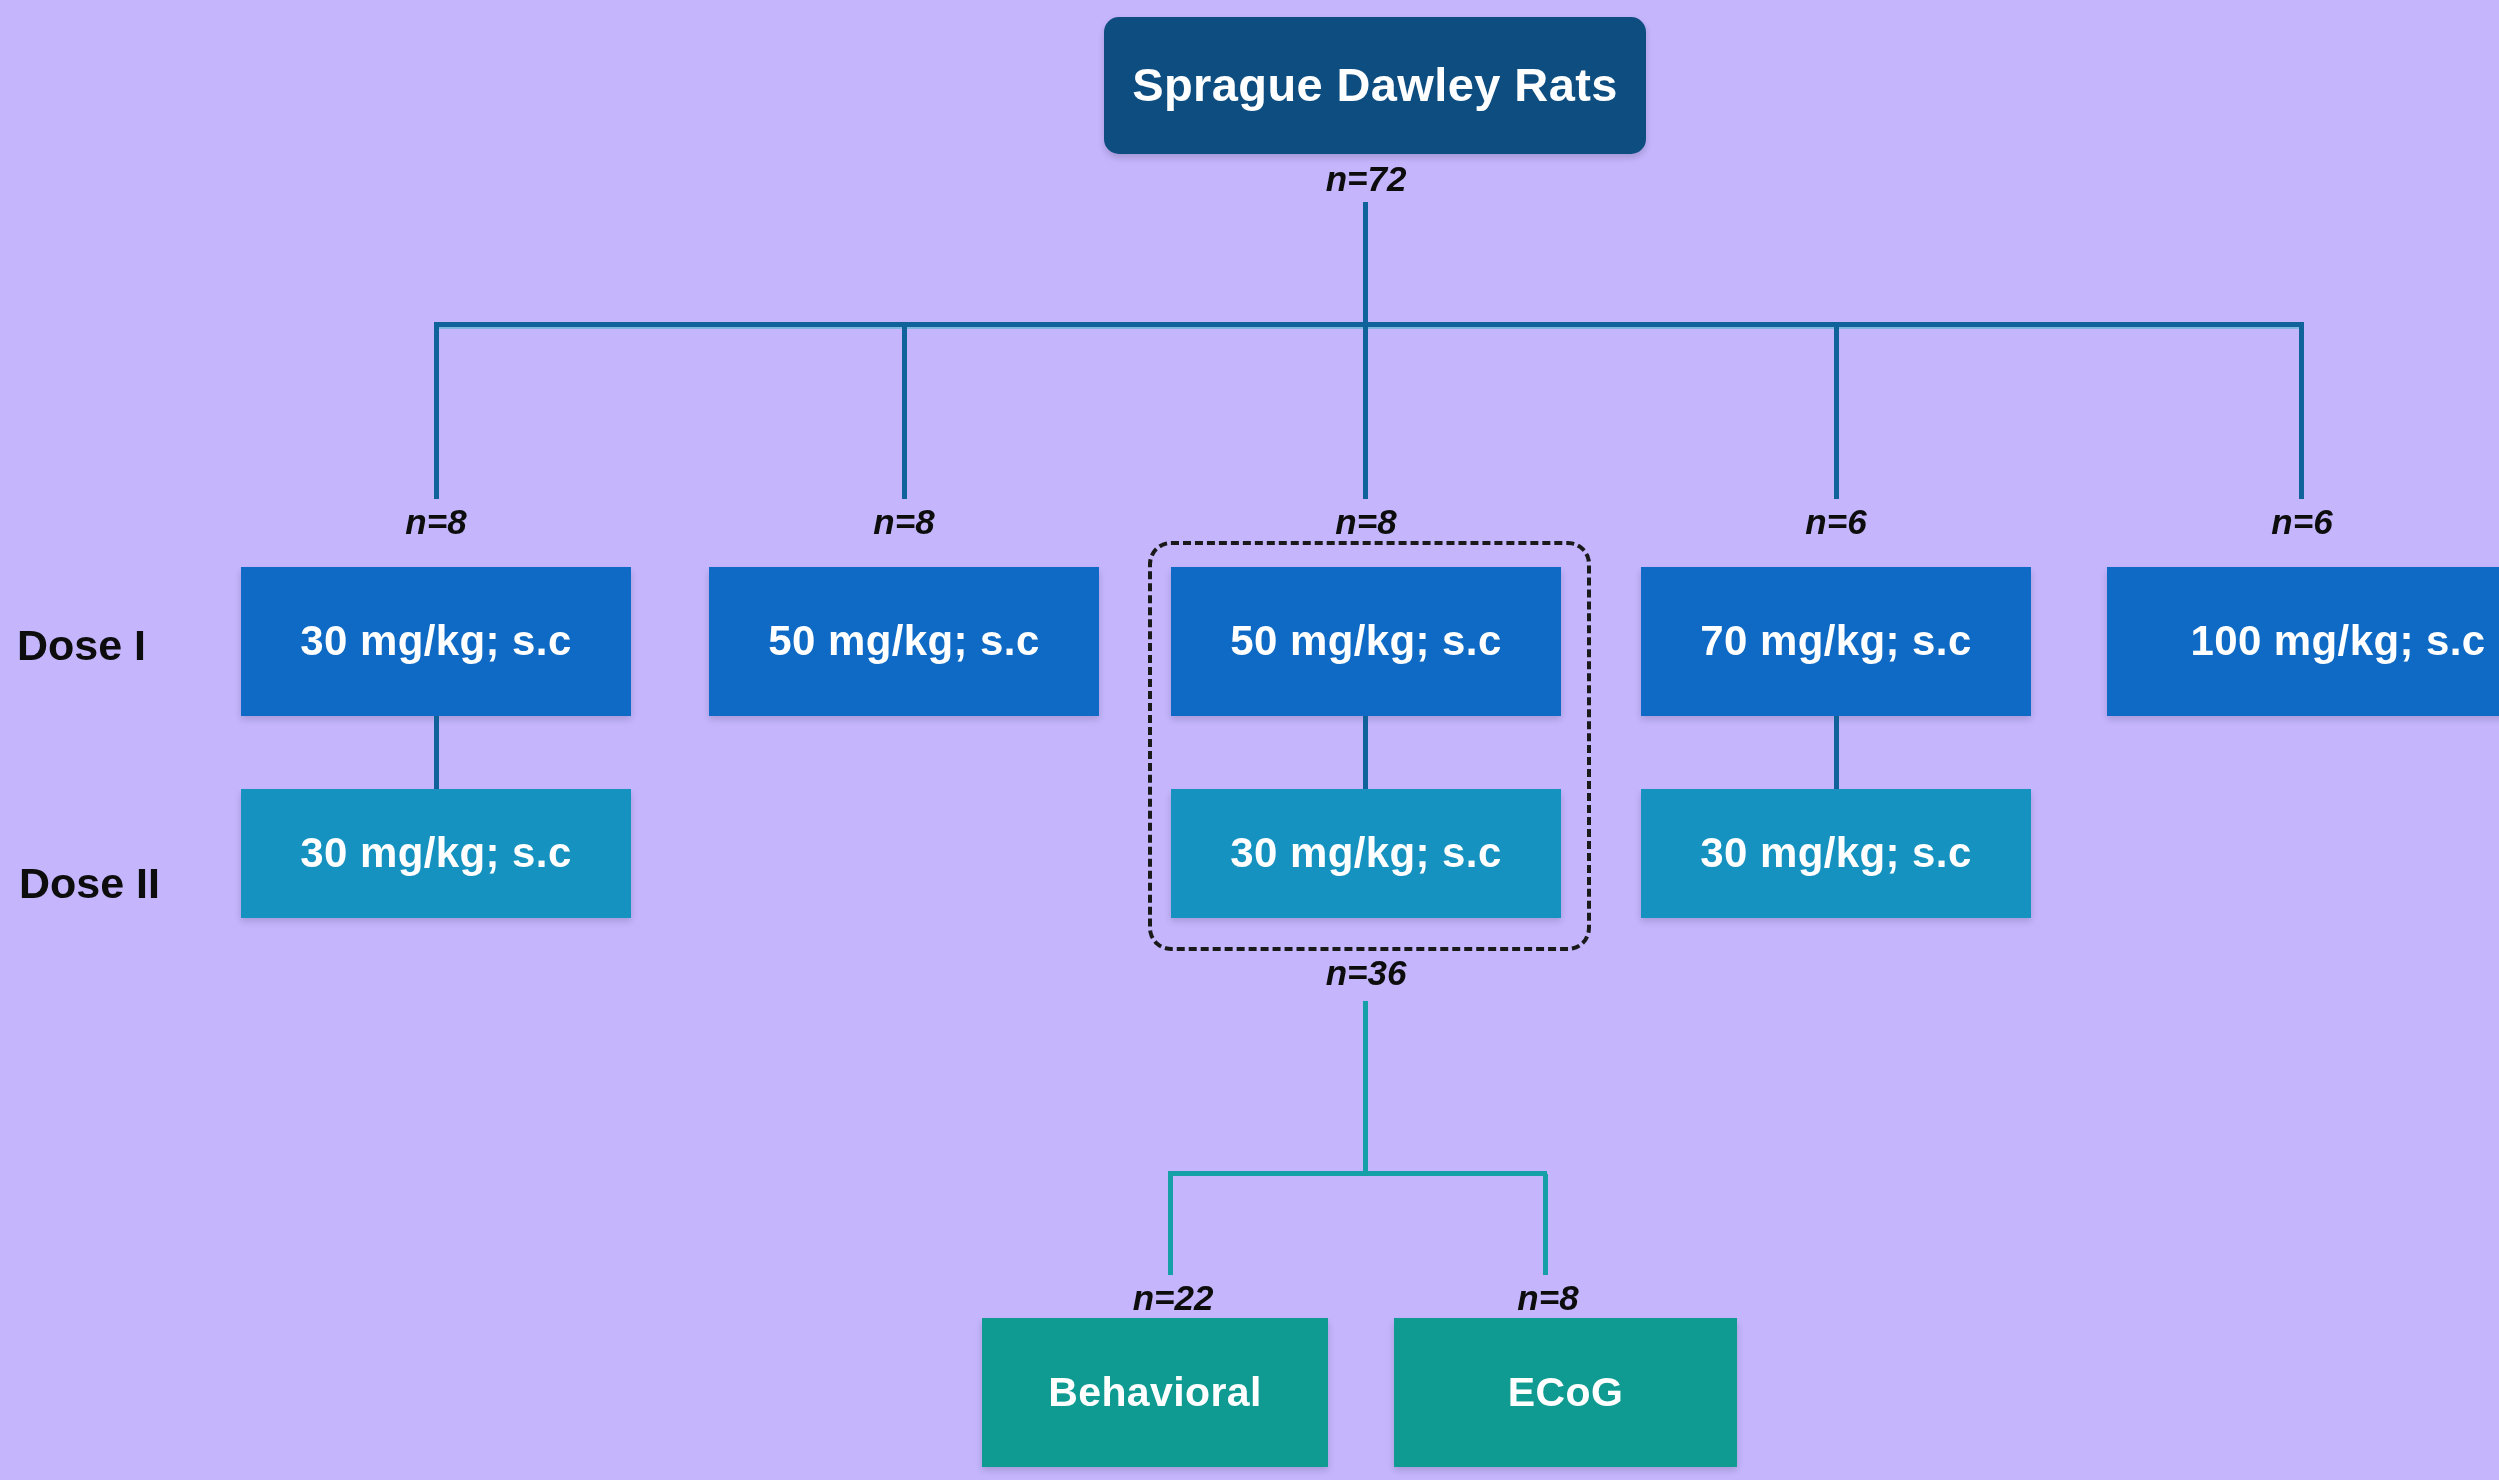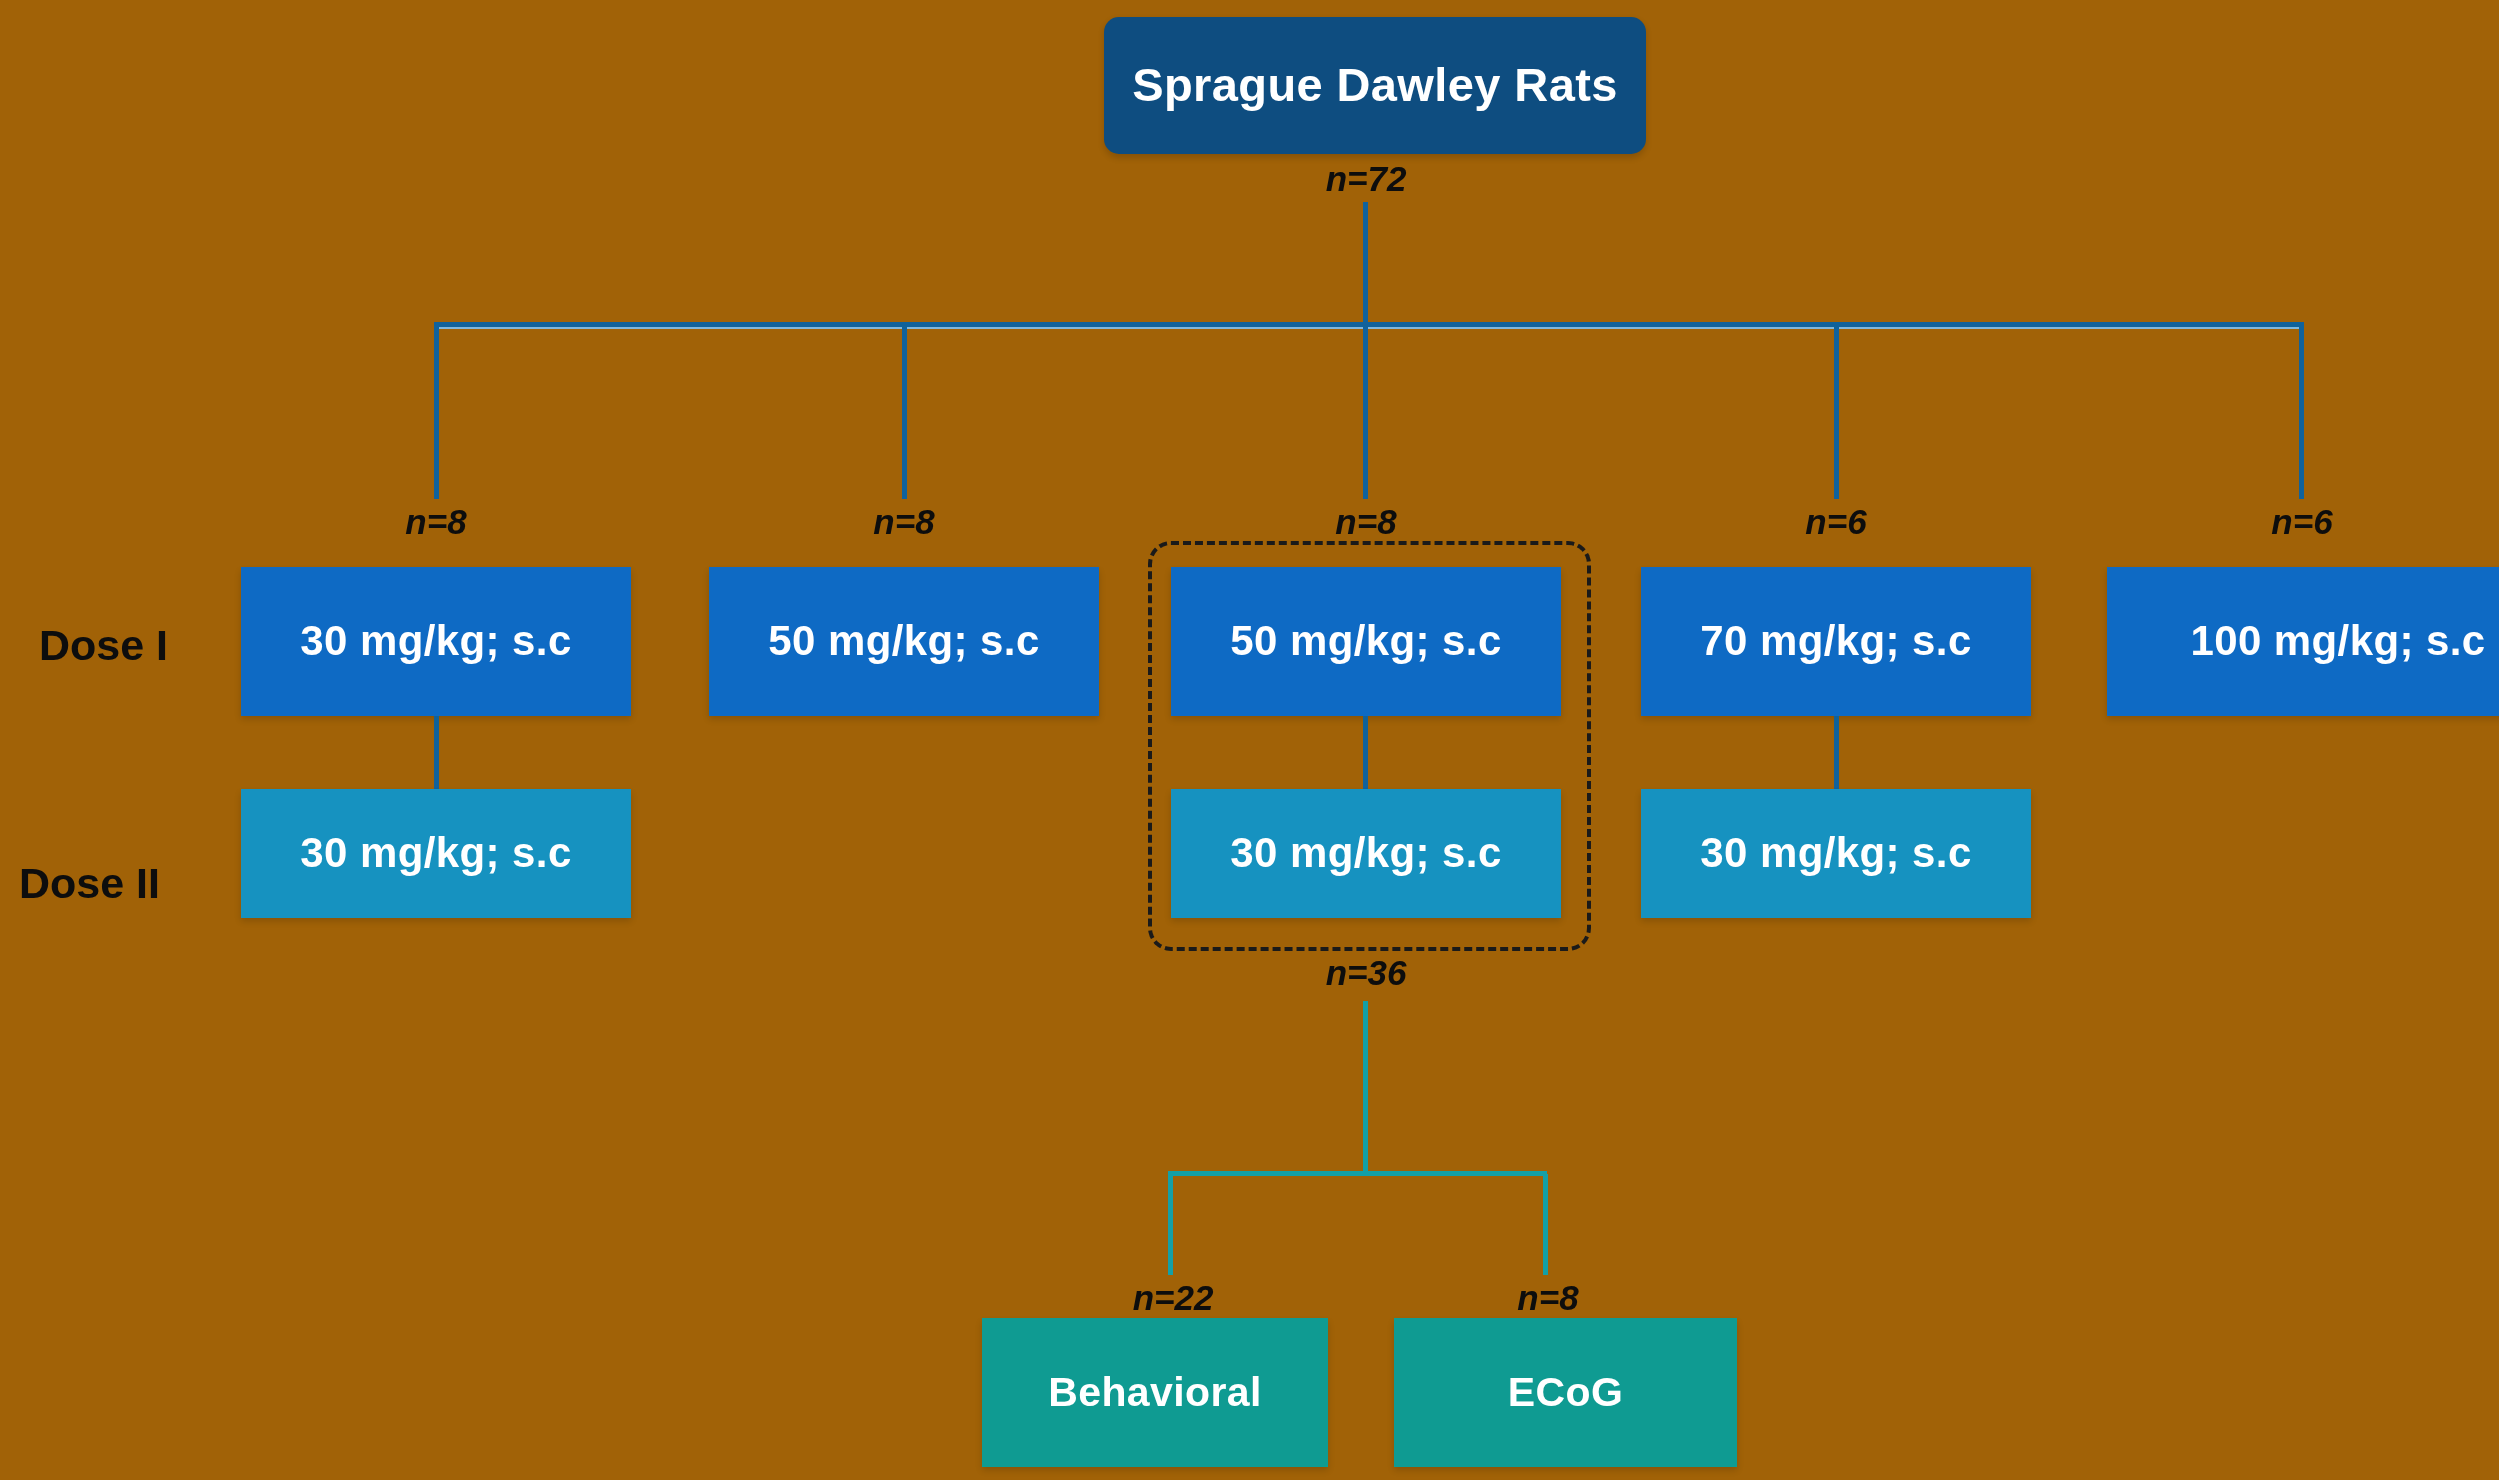--- a/index.html
+++ b/index.html
@@ -2,21 +2,21 @@
 <html style="--root-box: #0E4D80; --dose1-box: #0E6AC4; --dose2-box: #1692C0; --outcome-box: #0F9B92; --connector-blue: #10629B; --connector-teal: #14A0A6; --label-text: #0D0D0D; --box-text: #FFFFFF; --highlight-border: #1A1A1A;font-size:12px"><head>
 <meta charset="utf-8">
 <style>
   :root{
     --root-box:#0E4D80; --dose1-box:#0E6AC4; --dose2-box:#1692C0;
     --outcome-box:#0F9B92; --connector-blue:#10629B; --connector-teal:#14A0A6;
     --label-text:#0D0D0D; --box-text:#FFFFFF; --highlight-border:#1A1A1A;
   }
   html,body{margin:0;padding:0;background:#fff;}
   #canvas{
-    position:relative; width:2500px; height:1480px; background:#a16207;
+    position:relative; width:2500px; height:1480px; background:#c4b5fd;
     font-family:"Liberation Sans", sans-serif; overflow:hidden;
   }
   .box{
     position:absolute; display:flex; align-items:center; justify-content:center;
     color:var(--box-text); font-weight:bold; text-align:center;
     border-radius:0; box-shadow:0 3.8px 6.8px rgba(0,0,0,0.16);
     letter-spacing:0.4px; line-height:1.1;
   }
   .root-box{ left:1104px; top:16.7px; width:542px; height:137px;
     background:var(--root-box); font-size:47px; border-radius:15px;}
@@ -57,21 +57,21 @@
   <div class="vline" style="left:1363px; top:326px; height:173px;"></div>
   <div class="vline" style="left:1834px; top:326px; height:173px;"></div>
   <div class="vline" style="left:2299px; top:326px; height:173px;"></div>
 
   <div class="count" style="left:322px;  top:502px;">n=8</div>
   <div class="count" style="left:790px; top:502px;">n=8</div>
   <div class="count" style="left:1252px; top:502px;">n=8</div>
   <div class="count" style="left:1722px; top:502px;">n=6</div>
   <div class="count" style="left:2188px; top:502px;">n=6</div>
 
-  <div class="rowlab" style="left:39px; top:621px;">Dose I</div>
+  <div class="rowlab" style="left:17px; top:621px;">Dose I</div>
   <div class="rowlab" style="left:19px; top:831px;margin-top:28px;">Dose II</div>
 
   <div class="box dose1" style="left:241px;">30 mg/kg; s.c</div>
   <div class="box dose1" style="left:709px;">50 mg/kg; s.c</div>
   <div class="box dose1" style="left:1171px;">50 mg/kg; s.c</div>
   <div class="box dose1" style="left:1641px;">70 mg/kg; s.c</div>
   <div class="box dose1" style="left:2107px;padding-left:36px;">100 mg/kg; s.c</div>
 
   <div class="vline" style="left:434px;  top:716px; height:73px;"></div>
   <div class="vline" style="left:1363px; top:716px; height:73px;"></div>

